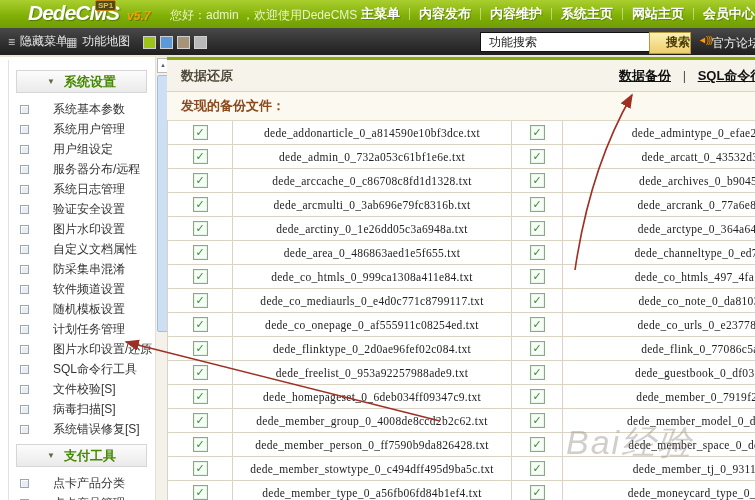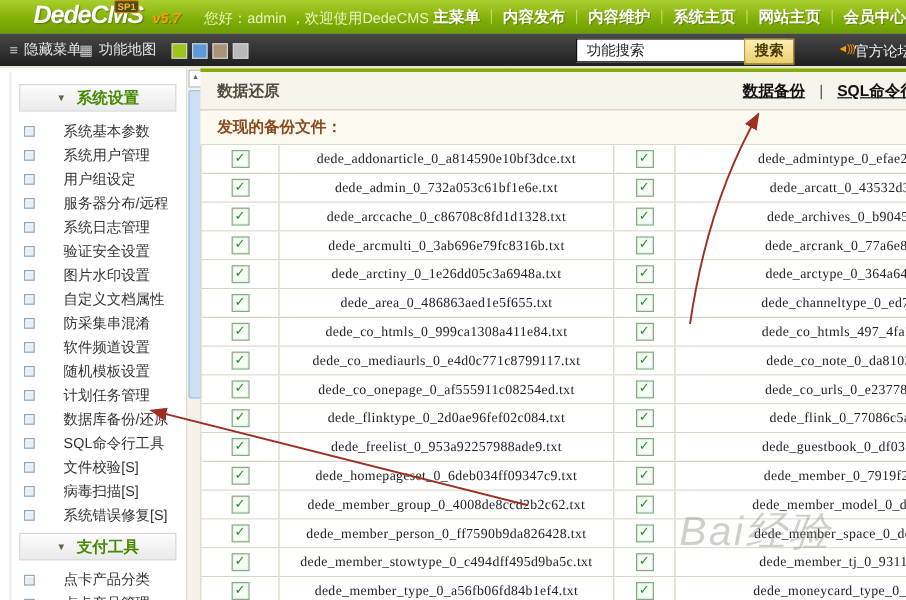--- a/index.html
+++ b/index.html
@@ -23,23 +23,23 @@
   
   .darkbar{position:absolute;left:0;top:28px;width:755px;height:27px;
     background:linear-gradient(#484848,#1f1f1f);color:#e8e8e8;}
   .tool-item{position:absolute;top:0;height:27px;display:flex;align-items:center;gap:5px;font-size:12px;cursor:pointer;}
   .t-hide{left:8px;} .t-map{left:66px;}
   .tool-ico{font-size:12px;color:#cfcfcf;}
   .skins{position:absolute;left:143px;top:8px;display:flex;gap:4px;}
   .skin{width:11px;height:11px;border:1px solid #d0d0d0;display:inline-block;cursor:pointer;}
   .search-input{position:absolute;left:480px;top:4px;width:158px;height:16px;border:1px solid #111;
     font-size:12px;padding:1px 8px;color:#222;background:#fff;font-family:inherit;}
-  .search-btn{position:absolute;left:620px;top:4px;width:40px;height:20px;border:1px solid #b59b3e;
+  .search-btn{position:absolute;left:649px;top:4px;width:40px;height:20px;border:1px solid #b59b3e;
     background:linear-gradient(#fdf0b5,#ecce6b);font-size:12px;font-weight:bold;color:#4a3c00;
-    text-align:center;line-height:19px;cursor:pointer;}
+    text-align:right;line-height:19px;cursor:pointer;}
   .speaker{position:absolute;left:698px;top:7px;color:#ff9a00;font-size:9px;letter-spacing:-1px;}
   .forum{position:absolute;left:712px;top:7px;font-size:12px;color:#f2f2f2;cursor:pointer;white-space:nowrap;}
   
   .creamline{position:absolute;left:0;top:55px;width:755px;height:2px;background:#ece6d4;}
   
   .sidebar{position:absolute;left:0;top:57px;width:155px;bottom:0;background:#fff;}
   .side-rule{position:absolute;left:8px;top:3px;bottom:0;width:1px;background:#e2e2e2;}
   .side-menu{position:relative;padding-top:8px;}
   .side-hd{margin:5px 8px 6px 16px;height:21px;border:1px solid #d6d6d6;
     background:linear-gradient(#fcfcfc,#eaeaea);display:flex;align-items:center;justify-content:center;
@@ -175,21 +175,21 @@
       <div class="side-item">
         <span class="blt"></span>
         <span>随机模板设置</span>
       </div>
       <div class="side-item">
         <span class="blt"></span>
         <span>计划任务管理</span>
       </div>
       <div class="side-item">
         <span class="blt"></span>
-        <span>数据库备份/还原</span>
+        <span>图片水印设置/还原</span>
       </div>
       <div class="side-item">
         <span class="blt"></span>
         <span>SQL命令行工具</span>
       </div>
       <div class="side-item">
         <span class="blt"></span>
         <span>文件校验[S]</span>
       </div>
       <div class="side-item">

